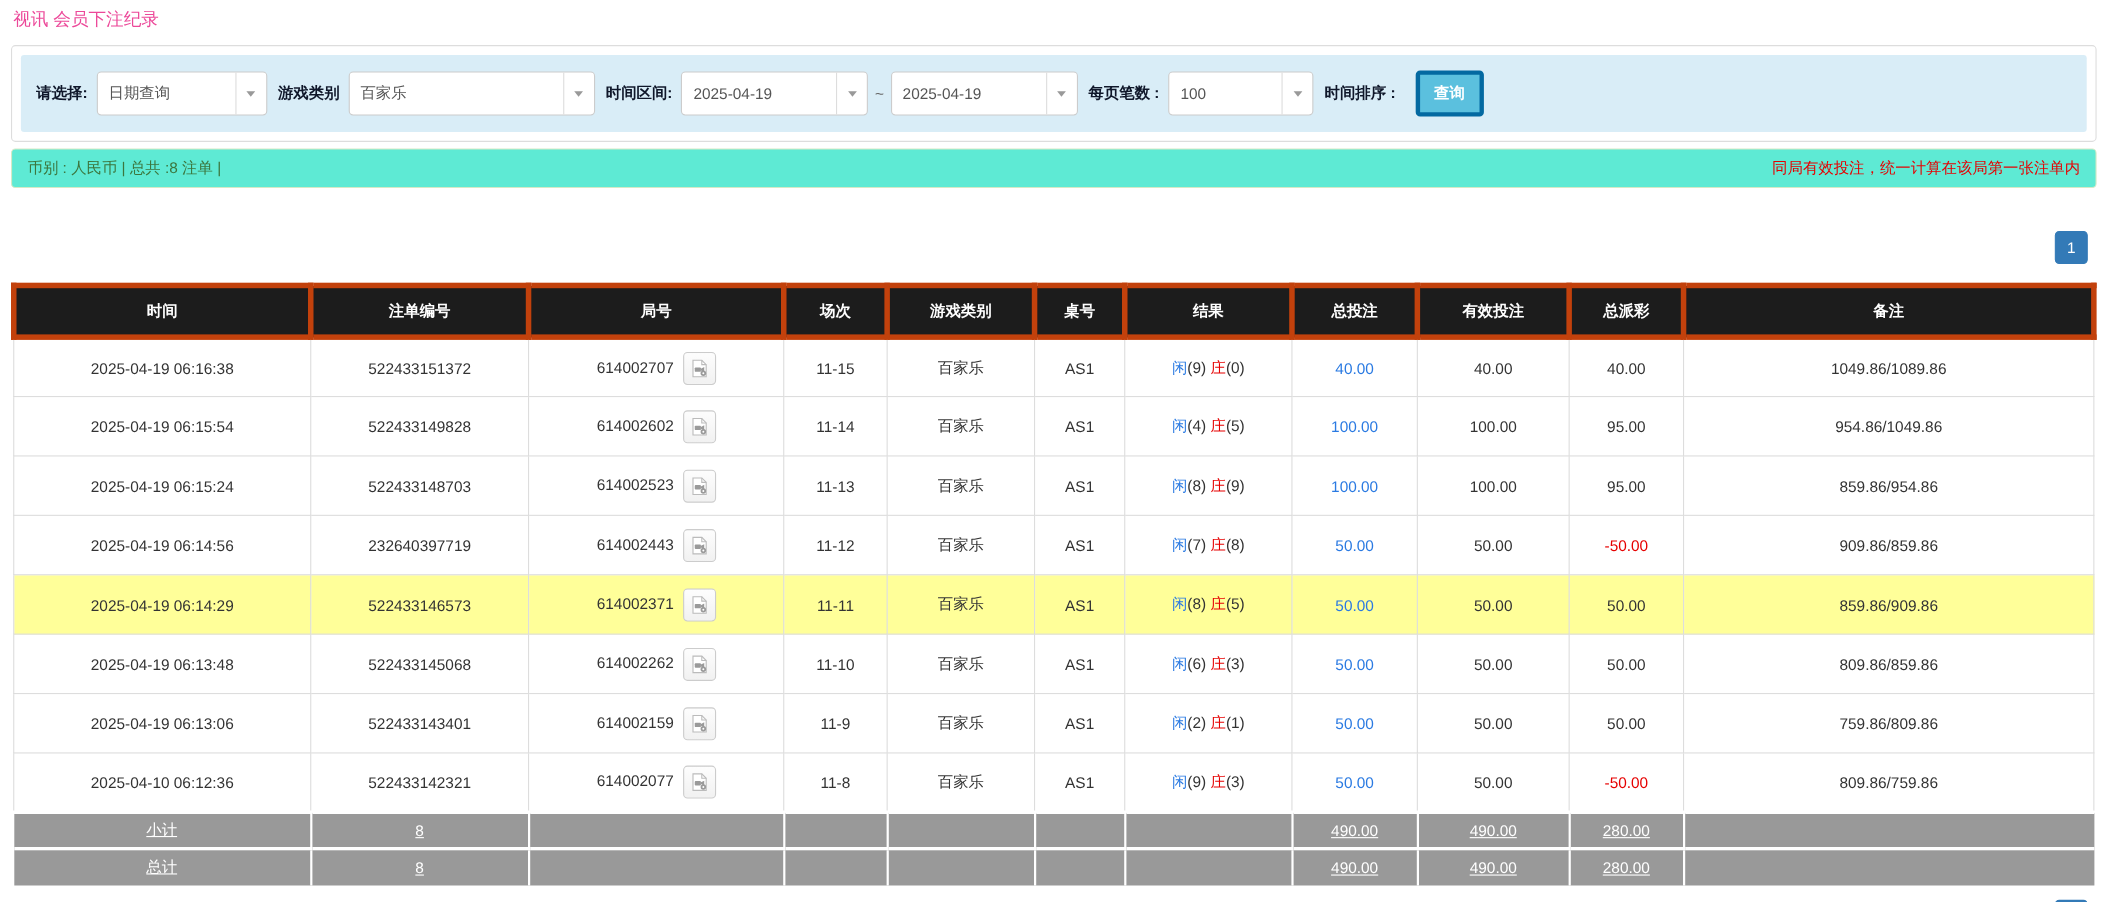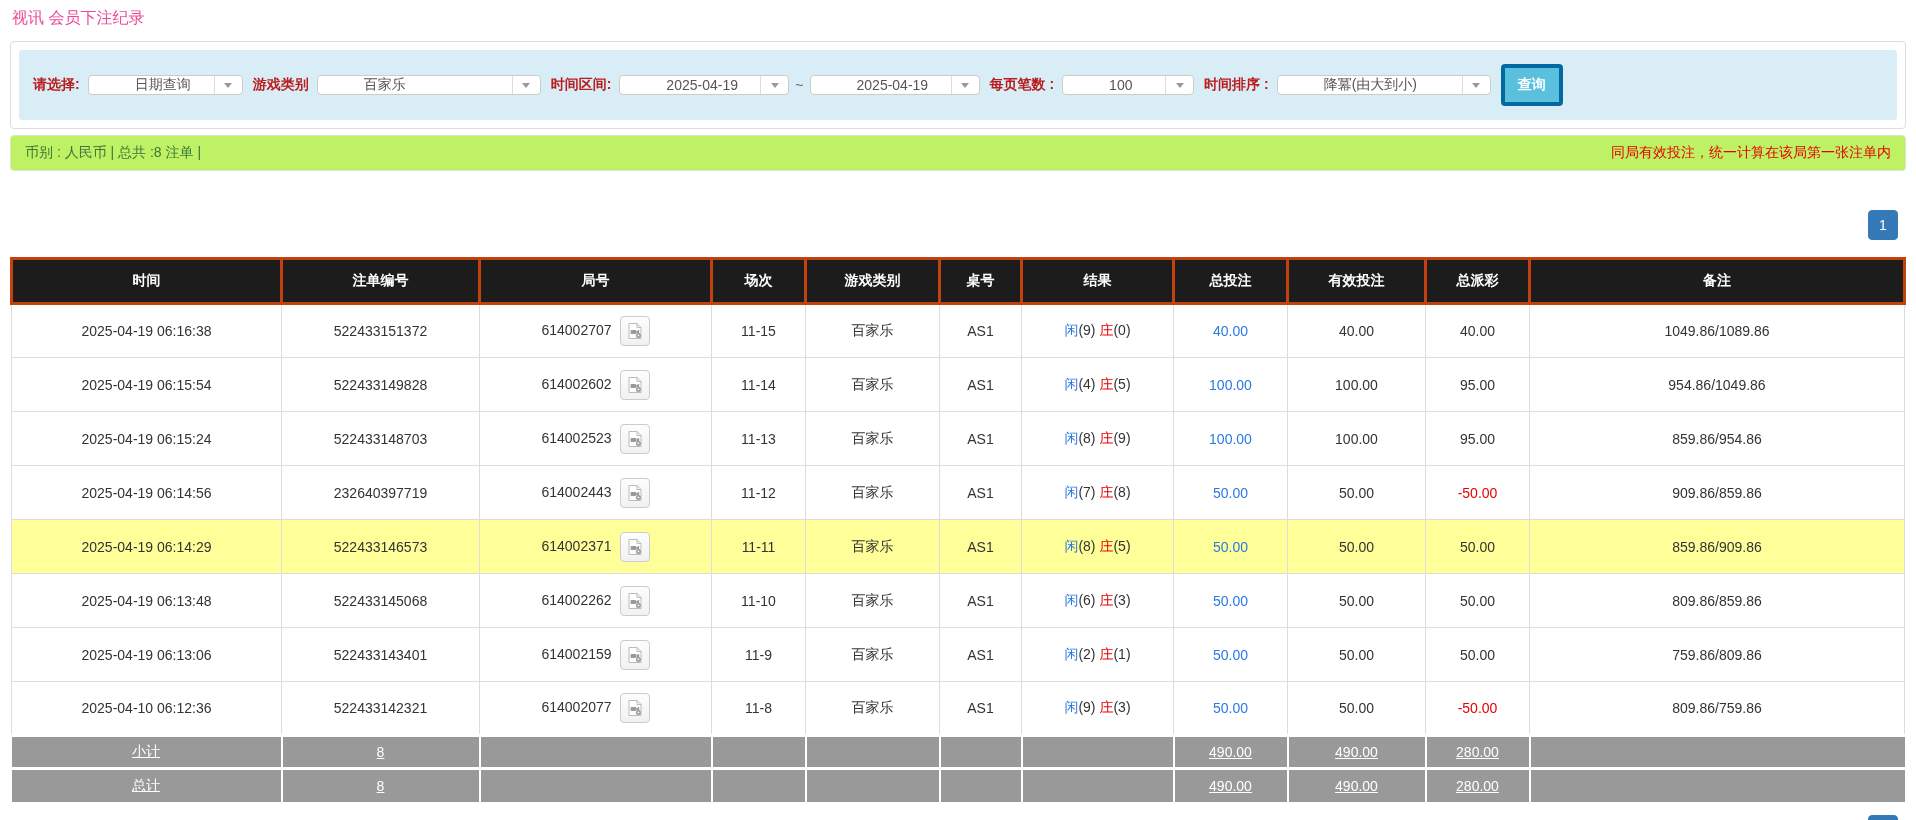--- a/index.html
+++ b/index.html
@@ -8,41 +8,41 @@
     width: 1916px; height: 820px; overflow: hidden; position: relative;
     font-family: "Liberation Sans", "DejaVu Sans", sans-serif; color: #333;
   }
   .wrap { padding: 0 10px; }
 
   .page-title { font-size: 16px; font-weight: normal; color: #ec4899; margin: 8px 0 12px 2px; }
 
   
   .filter-panel { border: 1px solid #ddd; border-radius: 4px; background: #fff; padding: 8px; }
   .filter-inner { background: #d9edf7; border-radius: 3px; padding: 14px 12px; display: flex; align-items: center; }
-  .flabel { color: #b91c1c; font-weight: bold; font-size: 14px; white-space: nowrap; margin: 0 8px 0 10px; }
-  .select { background: #fff; border: 1px solid #ccc; border-radius: 4px; height: 20px; display: flex; align-items: stretch; font-size: 14px; color: #555; cursor: pointer; padding-left: 36px; }
+  .flabel { color: #0f172a; font-weight: bold; font-size: 14px; white-space: nowrap; margin: 0 8px 0 10px; }
+  .select { background: #fff; border: 1px solid #ccc; border-radius: 4px; height: 40px; display: flex; align-items: stretch; font-size: 14px; color: #555; cursor: pointer; }
   .sel-text { flex: 1; display: flex; align-items: center; padding: 0 10px; white-space: nowrap; overflow: hidden; }
   .sel-caret { width: 28px; border-left: 1px solid #ddd; display: flex; align-items: center; justify-content: center; }
   .caret { width: 0; height: 0; border-left: 4px solid transparent; border-right: 4px solid transparent; border-top: 5px solid #999; }
   .tilde { color: #666; font-size: 14px; margin: 0 6px; }
   .btn-search { background: #5bc0de; border: 4px solid #0369a1; color: #fff; font-size: 14px; border-radius: 4px; height: 42px; padding: 0 13px; margin-left: 10px; cursor: pointer; font-weight: bold; }
 
   
-  .summary-bar { margin-top: 6px; background: #bef264; border: 1px solid #d6e9c6; border-radius: 4px; padding: 8px 14px; display: flex; justify-content: space-between; align-items: center; font-size: 14px; gap: 13px; }
+  .summary-bar { margin-top: 6px; background: #5eead4; border: 1px solid #d6e9c6; border-radius: 4px; padding: 8px 14px; display: flex; justify-content: space-between; align-items: center; font-size: 14px; gap: 13px; }
   .summary-left { color: #3c763d; }
   .summary-right { color: #e60000; }
 
   
   .pager { display: flex; justify-content: flex-end; margin: 39px 8px 17px 0; }
   .pager-bottom { display: flex; justify-content: flex-end; margin: 13px 8px 0 0; }
   .page-btn { width: 30px; height: 30px; background: #337ab7; border: 1px solid #337ab7; color: #fff; border-radius: 4px; font-size: 14px; display: flex; align-items: center; justify-content: center; cursor: pointer; }
 
   
   table { width: 100%; border-collapse: collapse; table-layout: fixed; font-size: 14px; }
-  thead th { background: #1c1c1c; color: #fff; height: 34px; font-weight: bold; text-align: center; border: 3px solid #c2410c; padding: 12px 4px; }
+  thead th { background: #1c1c1c; color: #fff; height: 34px; font-weight: bold; text-align: center; border: 5px solid #c2410c; padding: 12px 4px; }
   tbody td { height: 54px; border: 1px solid #ddd; text-align: center; background: #fff; color: #333; padding: 0 4px; vertical-align: middle; }
   tr.hl td { background: #ffff99; }
   .c-player { color: #2a7ae2; }
   .c-banker { color: #e60000; }
   .link { color: #2a7ae2; cursor: pointer; }
   td.neg { color: #e60000; }
   tr.summary td { background: #999999; color: #fff; height: 33px; border: none; border-top: 3px solid #fff; border-left: 2px solid #fff; text-decoration: underline; }
   tr.summary td:first-child { border-left: none; }
   .vid-btn { display: inline-flex; align-items: center; justify-content: center; width: 30px; height: 30px; border: 1px solid #ccc; border-radius: 4px; background: linear-gradient(#fdfdfd, #f1f1f1); margin-left: 8px; vertical-align: middle; cursor: pointer; padding: 0; }
 </style>
@@ -87,26 +87,20 @@
 
       <span class="flabel">每页笔数 :</span>
       <div class="select" style="width:132px">
         <span class="sel-text">100</span>
         <span class="sel-caret">
             <span class="caret"></span>
           </span>
       </div>
 
       <span class="flabel">时间排序 :</span>
-      <div class="select" style="width:214px">
-        <span class="sel-text">降冪(由大到小)</span>
-        <span class="sel-caret">
-            <span class="caret"></span>
-          </span>
-      </div>
 
       <button class="btn-search">查询</button>
     </div>
   </div>
 
   <div class="summary-bar">
     <span class="summary-left">币别 : 人民币 | 总共 :8 注单 |</span>
     <span class="summary-right">同局有效投注，统一计算在该局第一张注单内</span>
   </div>
 

